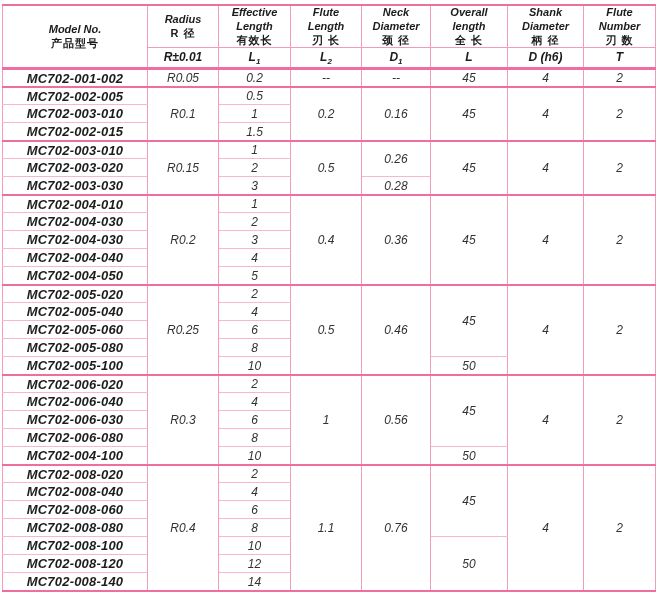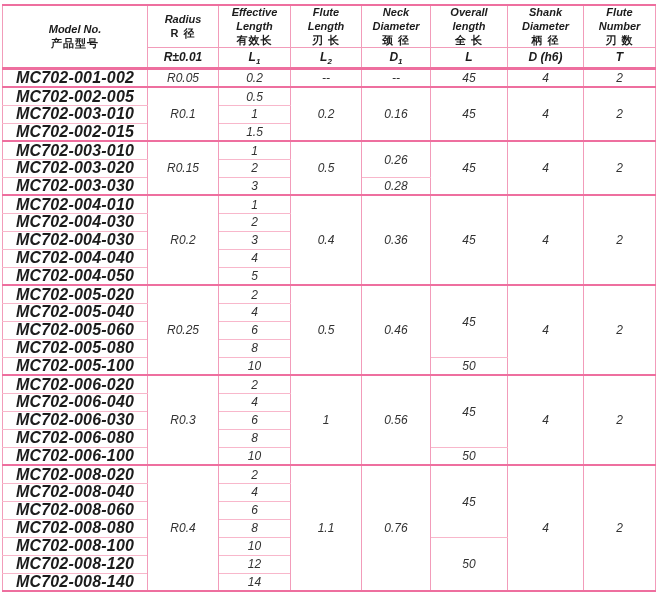--- a/index.html
+++ b/index.html
@@ -41,21 +41,21 @@
     line-height:1.25;
     background:var(--bg);
   }
   thead tr.name-row th{height:42px;border-bottom:1px solid var(--vert);}
   thead tr.name-row th[rowspan]{border-bottom:3px solid var(--thick);}
   thead tr.sym-row th{height:21px;border-bottom:3px solid var(--thick);font-size:12px;margin-top:39px;}
   thead th .zh{font-style:normal;font-size:11px;letter-spacing:1px;display:block;}
   thead th .ln{display:block;}
   tbody tr{height:18px;}
   tbody td{font-style:italic;font-weight:normal;font-size:12px;color:var(--val);line-height:1;}
-  td.c-model{font-weight:bold;color:var(--text);font-size:16px;letter-spacing:.2px;}
+  td.c-model{font-weight:bold;color:var(--text);font-size:13px;letter-spacing:.2px;}
   tbody tr.group-start td{border-top:2px solid var(--thick);}
   sub{font-size:8px;line-height:0;}
 </style>
 </head>
 <body>
 
 <table class="spec">
   <colgroup>
     <col style="width:145px">
       <col style="width:71px">
@@ -234,21 +234,21 @@
       </tr>
       <tr>
         <td class="c-model">MC702-006-030</td>
         <td>6</td>
       </tr>
       <tr>
         <td class="c-model">MC702-006-080</td>
         <td>8</td>
       </tr>
       <tr>
-        <td class="c-model">MC702-006-100</td>
+        <td class="c-model">MC702-004-100</td>
         <td>10</td>
         <td rowspan="1">50</td>
       </tr>
       <tr class="group-start">
         <td class="c-model">MC702-008-020</td>
         <td rowspan="7">R0.4</td>
         <td>2</td>
         <td rowspan="7">1.1</td>
         <td rowspan="7">0.76</td>
         <td rowspan="4">45</td>

